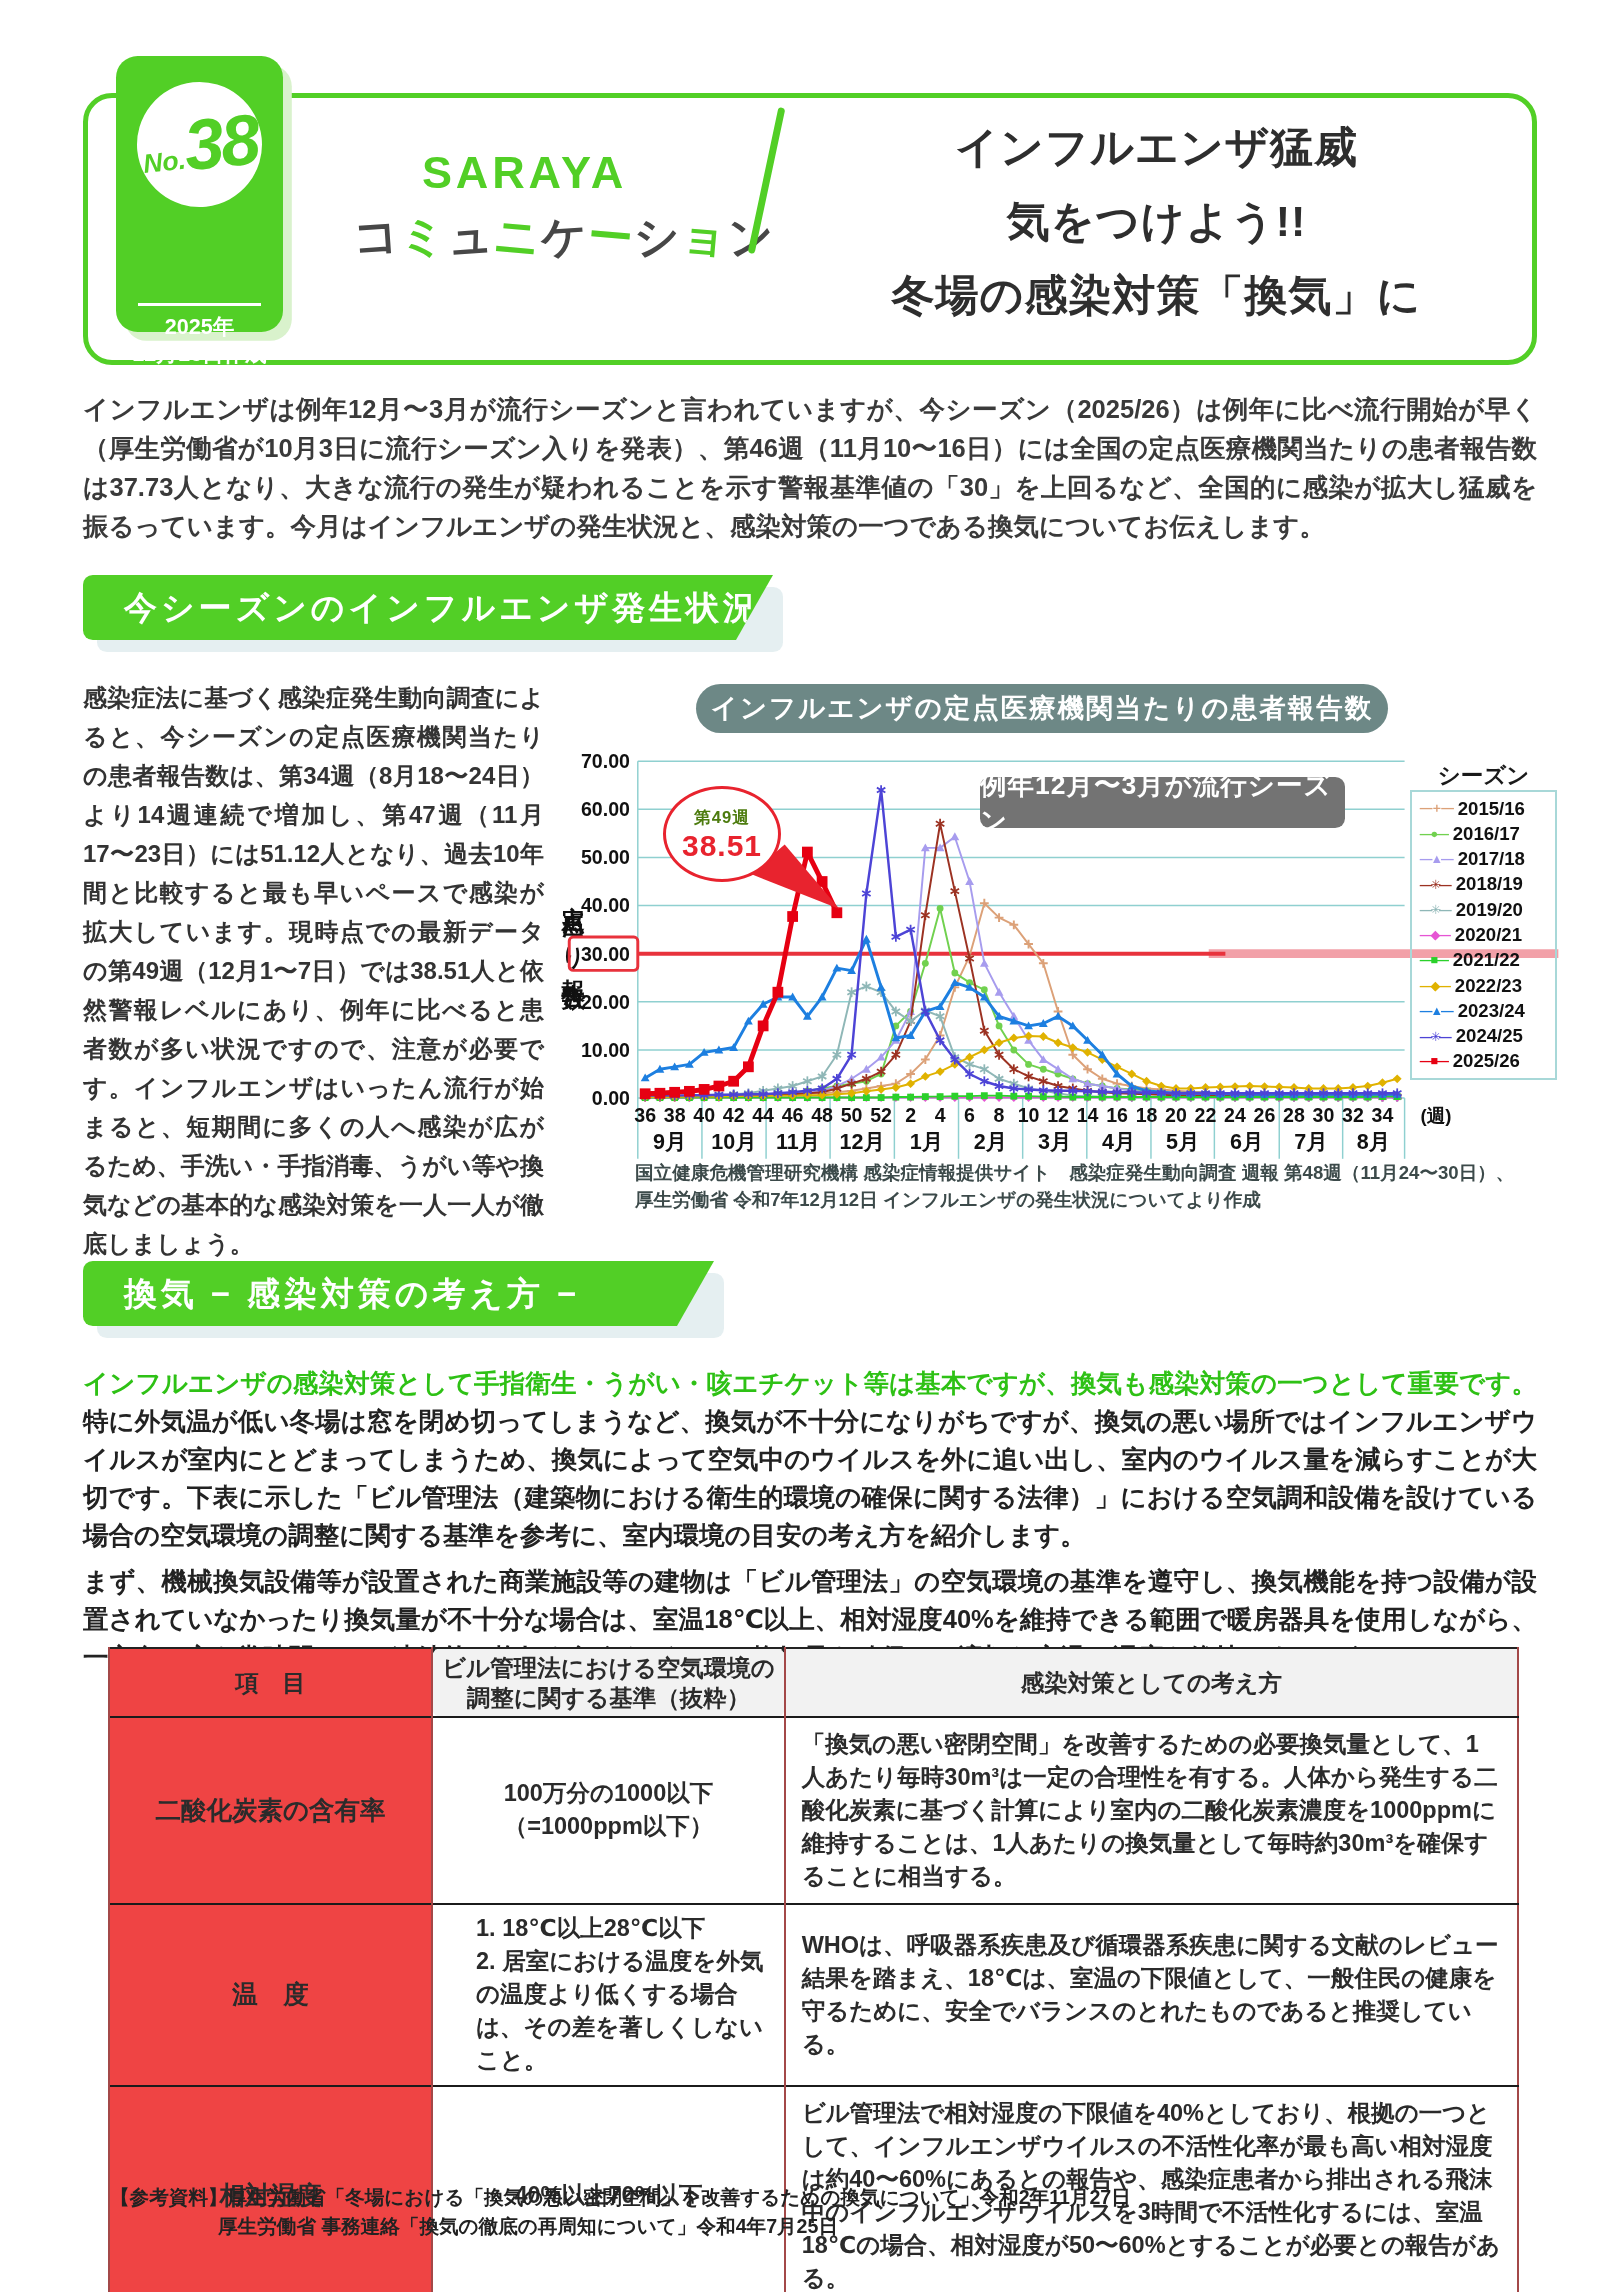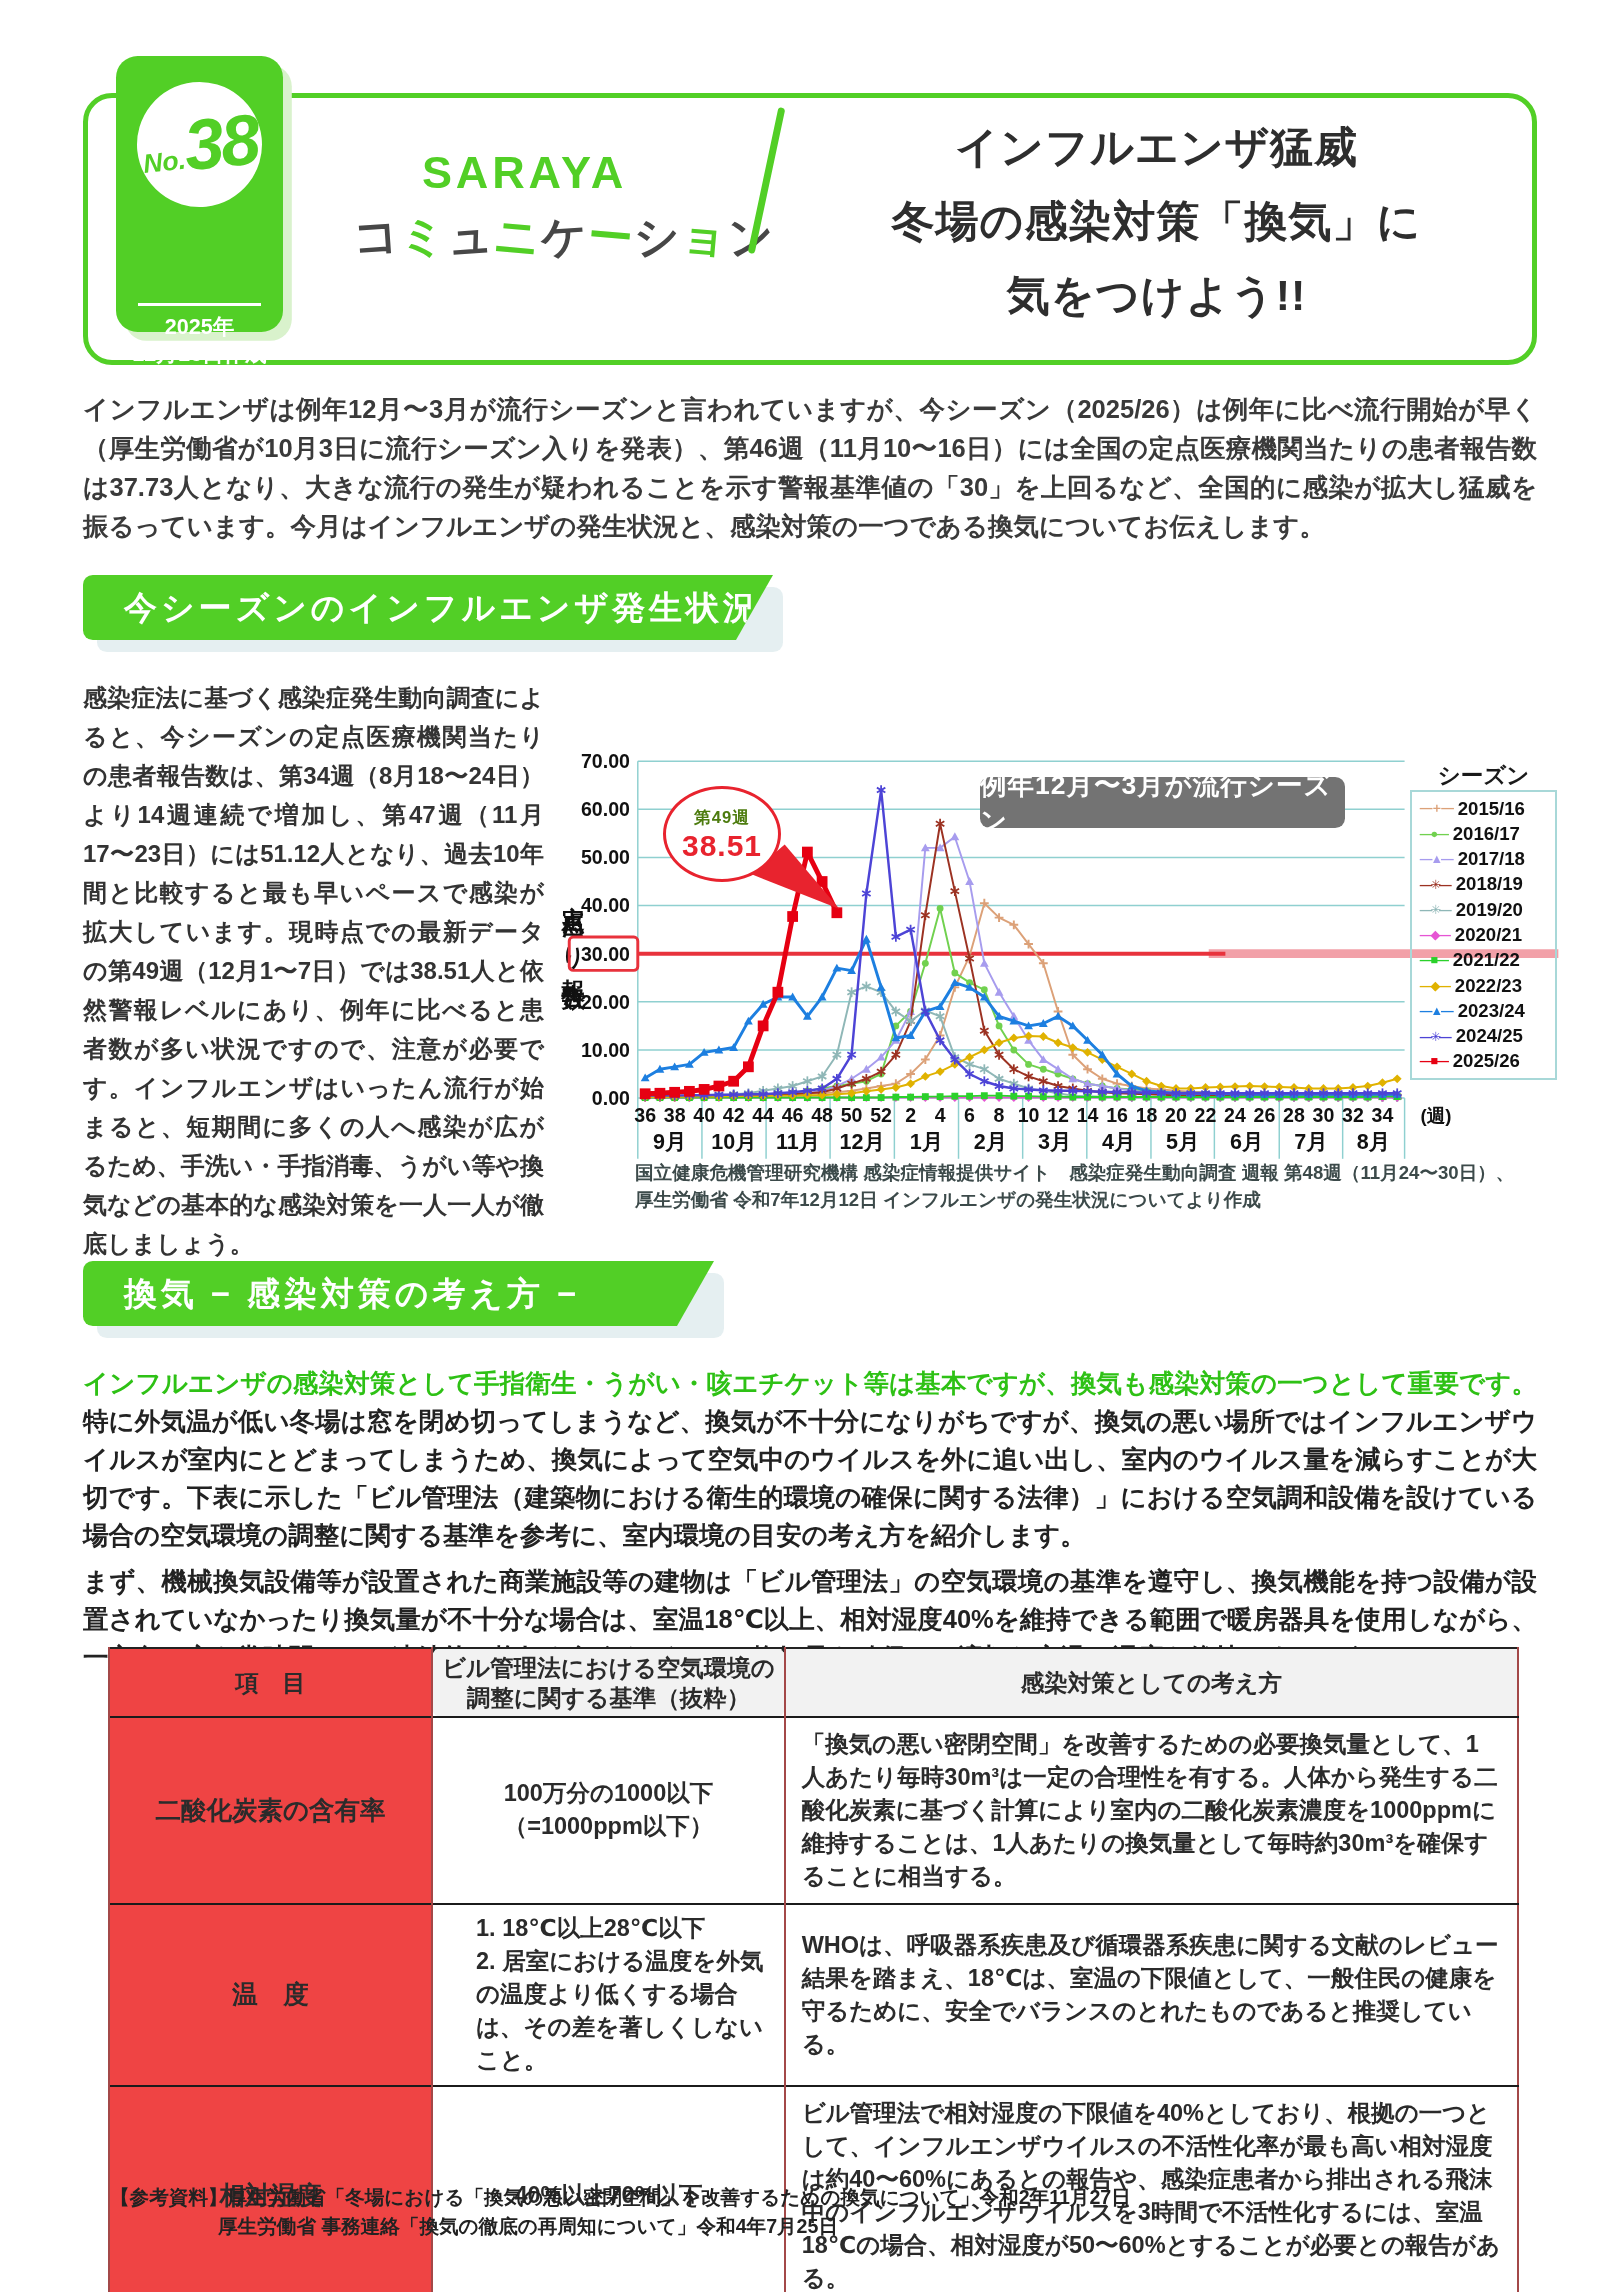--- a/index.html
+++ b/index.html
@@ -110,22 +110,22 @@
     <div>12月16日作成</div>
   </div>
 </div>
 <div class="logo">
   <div class="brand">SARAYA</div>
   <div class="brand-sub" id="brand-sub"><span class="c0">コ</span><span class="c1">ミ</span><span class="c0">ュ</span><span class="c1">ニ</span><span class="c0">ケ</span><span class="c1">ー</span><span class="c0">シ</span><span class="c1">ョ</span><span class="c0">ン</span></div>
 </div>
 <div class="slash"></div>
 <div class="main-title">
   <div>インフルエンザ猛威</div>
+  <div>気をつけよう!!</div>
   <div>冬場の感染対策「換気」に</div>
-  <div>気をつけよう!!</div>
 </div>
 
 <div class="intro">インフルエンザは例年12月〜3月が流行シーズンと言われていますが、今シーズン（2025/26）は例年に比べ流行開始が早く（厚生労働省が10月3日に流行シーズン入りを発表）、第46週（11月10〜16日）には全国の定点医療機関当たりの患者報告数は37.73人となり、大きな流行の発生が疑われることを示す警報基準値の「30」を上回るなど、全国的に感染が拡大し猛威を振るっています。今月はインフルエンザの発生状況と、感染対策の一つである換気についてお伝えします。</div>
 
 <div class="sec-shadow" style="left:97px;top:587px;width:686px;"></div>
 <div class="sec-bar" style="left:83px;top:575px;width:690px;">今シーズンのインフルエンザ発生状況</div>
 
 <div class="col-left">感染症法に基づく感染症発生動向調査によると、今シーズンの定点医療機関当たりの患者報告数は、第34週（8月18〜24日）より14週連続で増加し、第47週（11月17〜23日）には51.12人となり、過去10年間と比較すると最も早いペースで感染が拡大しています。現時点での最新データの第49週（12月1〜7日）では38.51人と依然警報レベルにあり、例年に比べると患者数が多い状況ですので、注意が必要です。インフルエンザはいったん流行が始まると、短期間に多くの人へ感染が広がるため、手洗い・手指消毒、うがい等や換気などの基本的な感染対策を一人一人が徹底しましょう。</div>
 
 <div class="chart">
@@ -1055,20 +1055,21 @@
       <rect x="182.375" y="408.3" width="11" height="11" fill="#e60012"></rect>
       <rect x="197.43269230769232" y="393.5571428571429" width="11" height="11" fill="#e60012"></rect>
       <rect x="212.49038461538464" y="351.7857142857143" width="11" height="11" fill="#e60012"></rect>
       <rect x="227.54807692307693" y="317.38571428571424" width="11" height="11" fill="#e60012"></rect>
       <rect x="242.60576923076923" y="240.084" width="11" height="11" fill="#e60012"></rect>
       <rect x="257.66346153846155" y="174.2817142857143" width="11" height="11" fill="#e60012"></rect>
       <rect x="272.72115384615387" y="204.35714285714283" width="11" height="11" fill="#e60012"></rect>
       <rect x="287.7788461538462" y="236.25085714285714" width="11" height="11" fill="#e60012"></rect>
       <polygon points="205,202 240,172 296,238" fill="#e8232e"></polygon>
     </svg>
+  <div class="chart-pill">インフルエンザの定点医療機関当たりの患者報告数</div>
   <div class="anno-box">例年12月〜3月が流行シーズン</div>
   <div class="callout">
     <div class="cw">第49週</div>
     <div class="cv">38.51</div>
   </div>
   <div class="legend-title">シーズン</div>
   <div class="legend" id="legend">
       <div class="lg-row">
         <span class="lg-sample" style="color: rgb(220, 161, 120);">—＋—</span>
         <span class="lg-label">2015/16</span>

